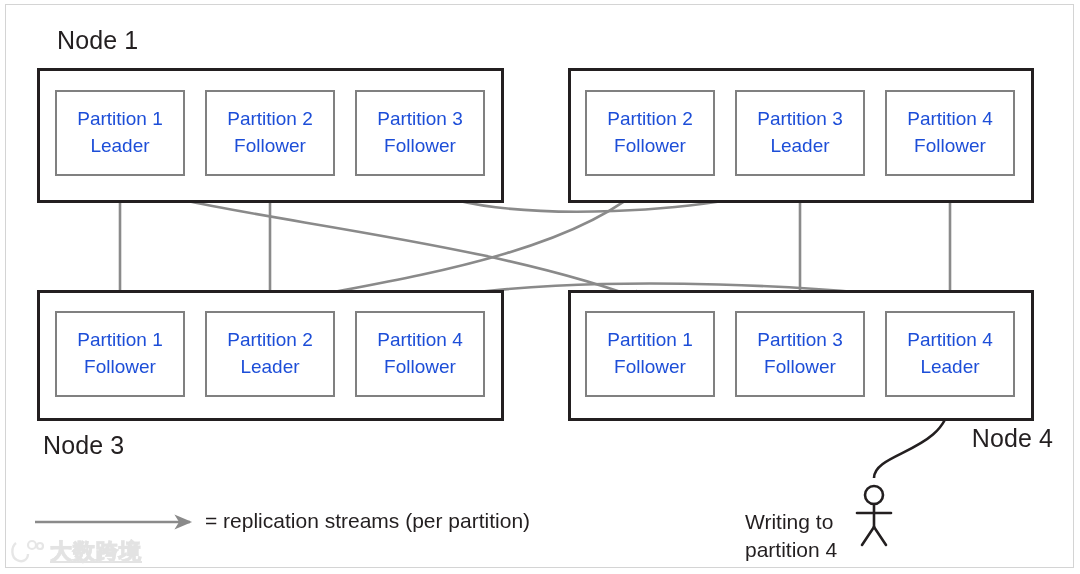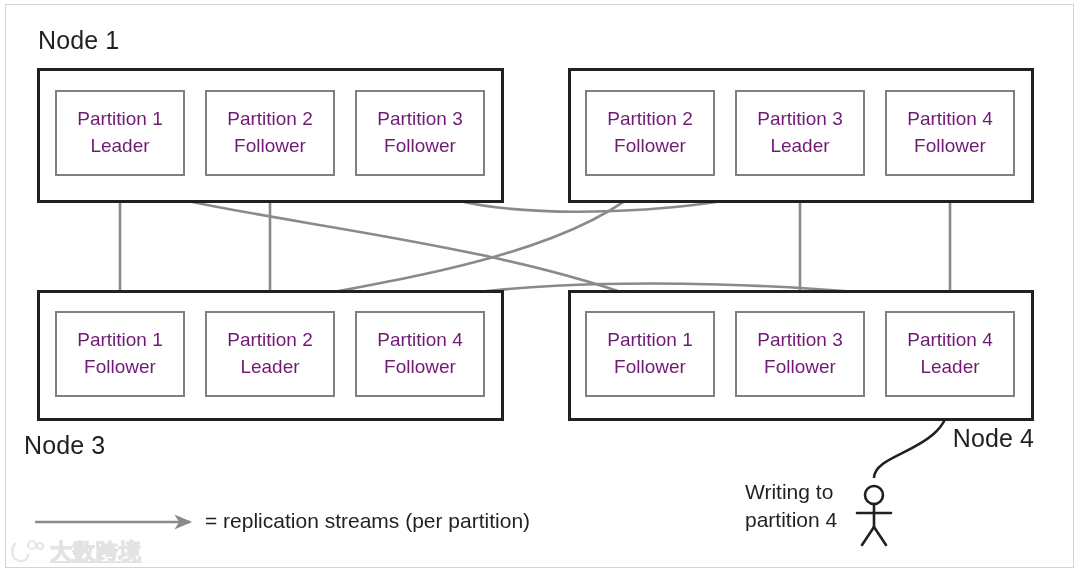--- a/index.html
+++ b/index.html
@@ -23,46 +23,46 @@
     border:3px solid #231f20;background:#ffffff;
   }
   .node-1{left:37px;  top:68px;  width:467px;height:135px;}
   .node-2{left:568px; top:68px;  width:466px;height:135px;}
   .node-3{left:37px;  top:290px; width:467px;height:131px;}
   .node-4{left:568px; top:290px; width:466px;height:131px;}
 
   
   .node-label{
     position:absolute;font-size:25px;line-height:1;color:#231f20;
-    white-space:nowrap;letter-spacing:.1px;
+    white-space:nowrap;letter-spacing:.1px;margin-left:19px;
   }
   .lbl-n1{left:38px;  top:28px;}
   .lbl-n2{left:0;     top:28px;width:1034px;text-align:right;}
   .lbl-n3{left:24px;  top:433px;}
   .lbl-n4{left:0;     top:426px;width:1034px;text-align:right;}
 
   
   .part{
     position:absolute;box-sizing:border-box;
     border:2px solid #808080;background:#ffffff;
     display:flex;flex-direction:column;align-items:center;justify-content:center;
-    font-size:19px;line-height:1.42;color:#701a75;white-space:nowrap;
+    font-size:19px;line-height:1.42;color:#1d4ed8;white-space:nowrap;
   }
   .part .pl{display:block;}
 
   
   #links{position:absolute;left:0;top:0;width:1080px;height:574px;pointer-events:none;}
 
   
   .legend-text{
     position:absolute;left:205px;top:509px;font-size:21px;color:#231f20;white-space:nowrap;
   }
   
   .client-text{
-    position:absolute;left:745px;top:478px;font-size:21px;line-height:1.35;
+    position:absolute;left:745px;top:508px;font-size:21px;line-height:1.35;
     color:#231f20;text-align:left;white-space:nowrap;
   }
 
   
   .watermark{
     position:absolute;left:10px;top:535px;width:150px;height:34px;
     display:flex;align-items:center;gap:6px;opacity:.5;
   }
   .wm-text{
     font-size:22px;font-weight:bold;color:#ffffff;

